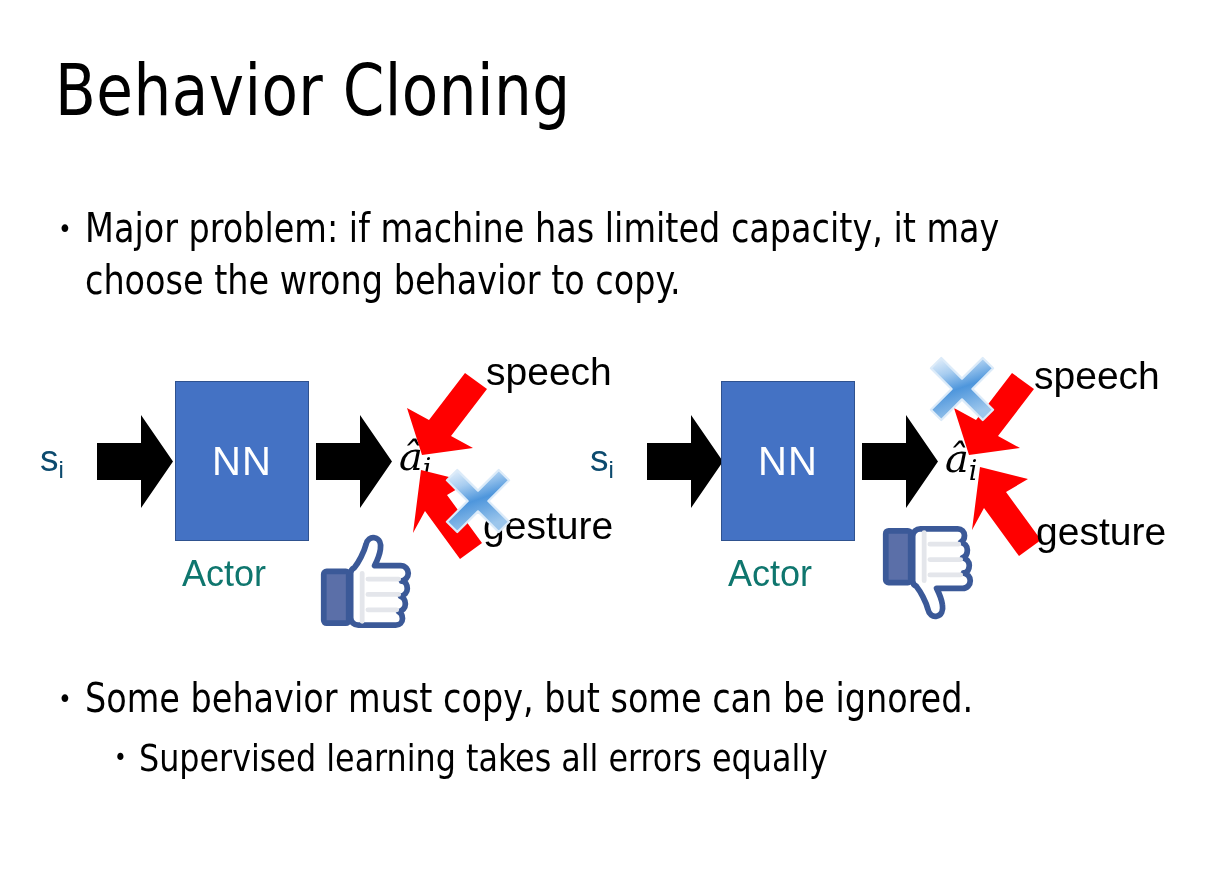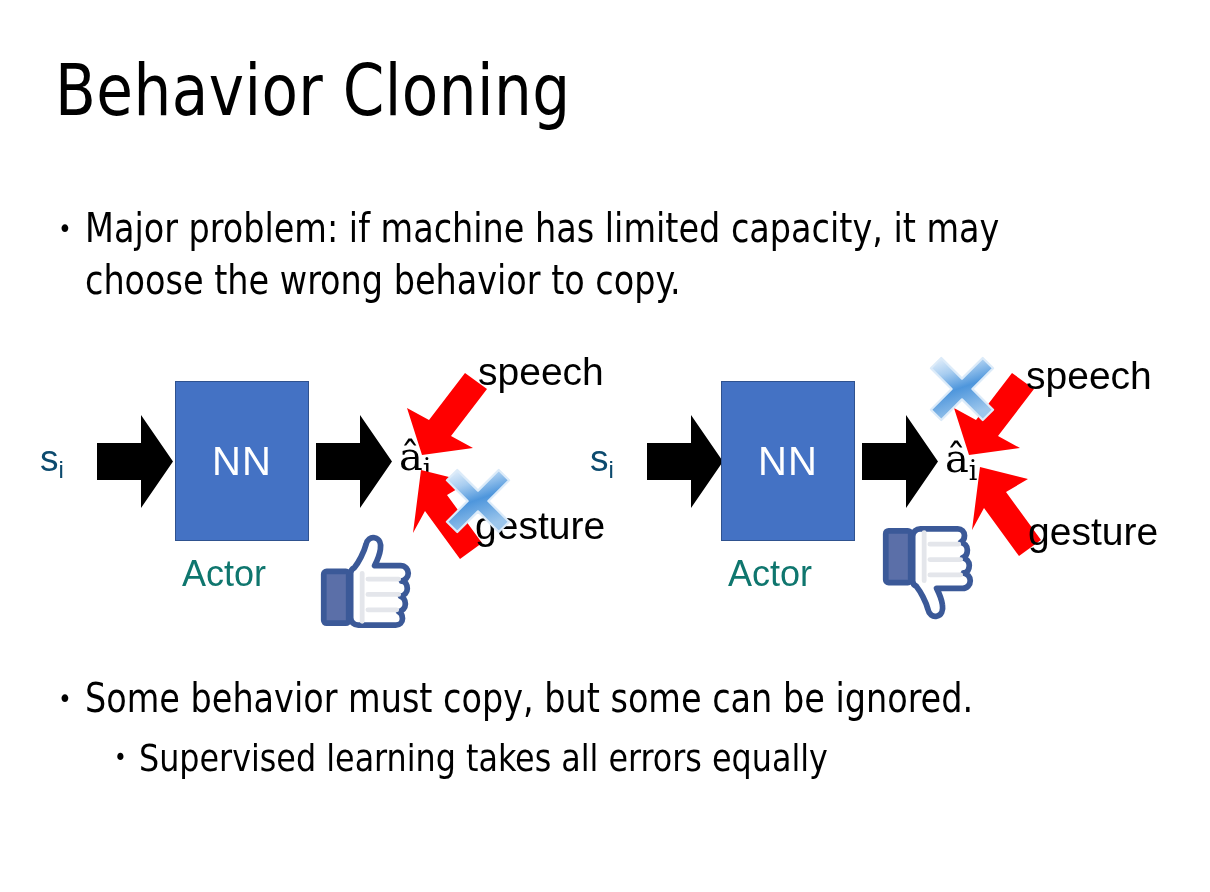--- a/index.html
+++ b/index.html
@@ -131,20 +131,21 @@
     font-family: "Liberation Sans", sans-serif;
     font-size: 36px;
     line-height: 1;
     color: #0f766e;
     white-space: nowrap;
   }
 
   .action-label {
     position: absolute;
     font-family: "DejaVu Serif", "Liberation Serif", serif;
+    font-style: italic;
     font-size: 40px;
     line-height: 1;
     color: #000000;
     white-space: nowrap;
   }
   .action-label .sub {
     font-size: 27px;
     vertical-align: -0.30em;
   }
 
@@ -155,20 +156,21 @@
   }
   .red-arrow svg { display: block; width: 100%; height: 100%; overflow: visible; }
 
   .out-label {
     position: absolute;
     font-family: "Liberation Sans", sans-serif;
     font-size: 39px;
     line-height: 1;
     color: #000000;
     white-space: nowrap;
+    margin-left: 8px;
   }
 
   .blue-x {
     position: absolute;
     width: 74px;
     height: 74px;
   }
   .blue-x svg { display: block; width: 100%; height: 100%; }
 
   .thumb {

